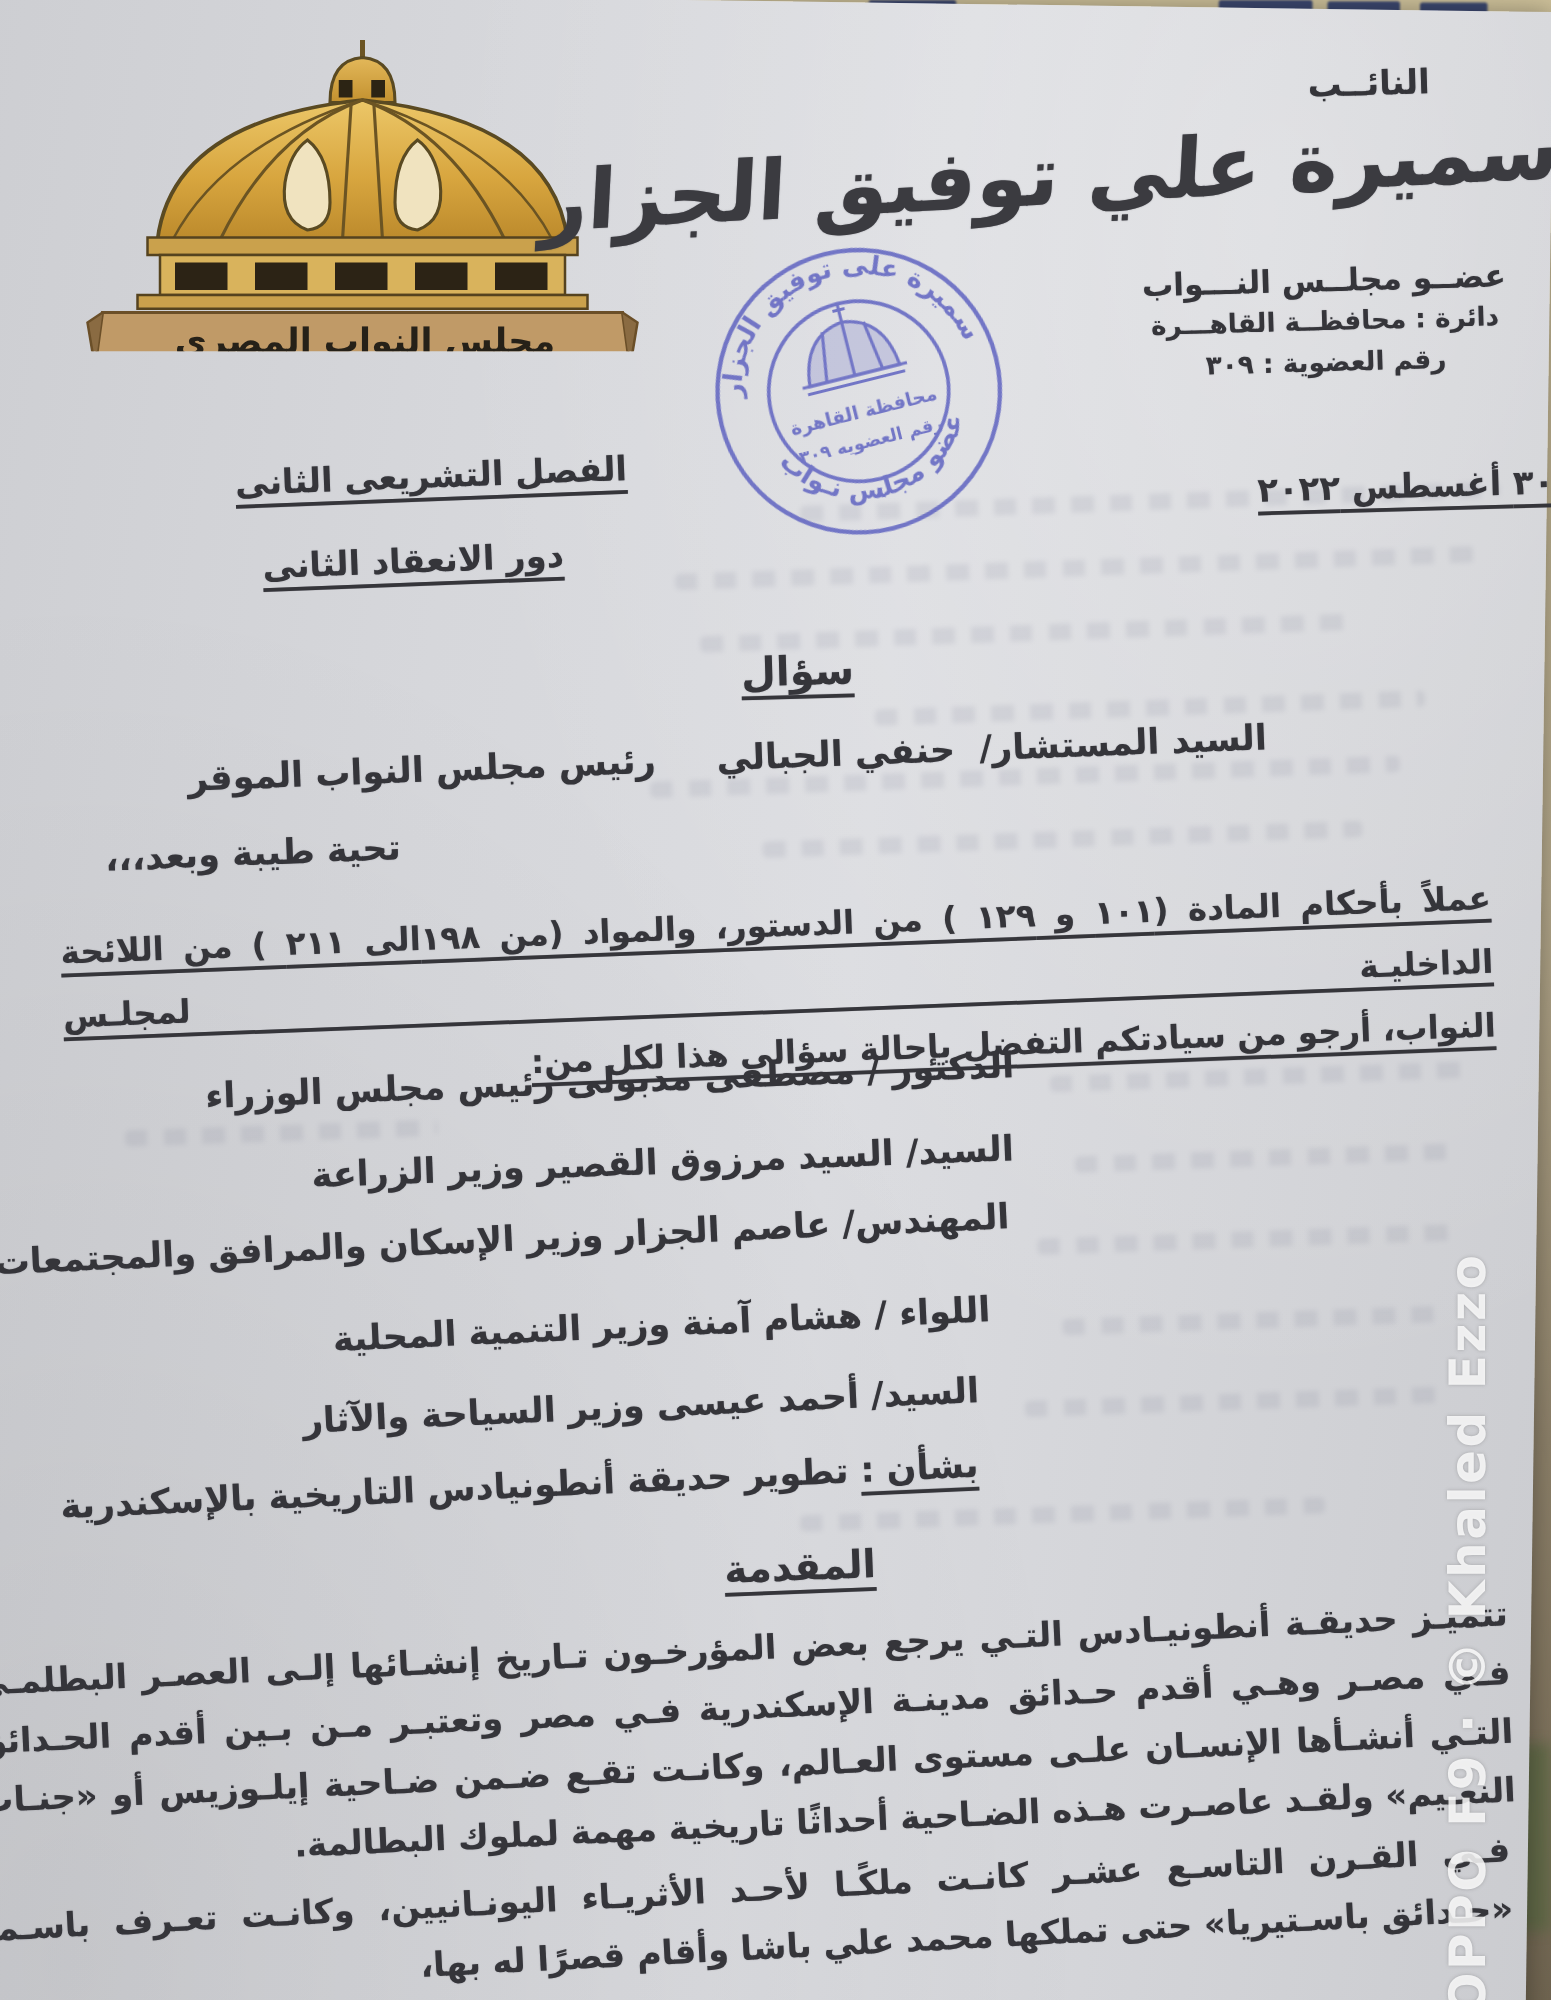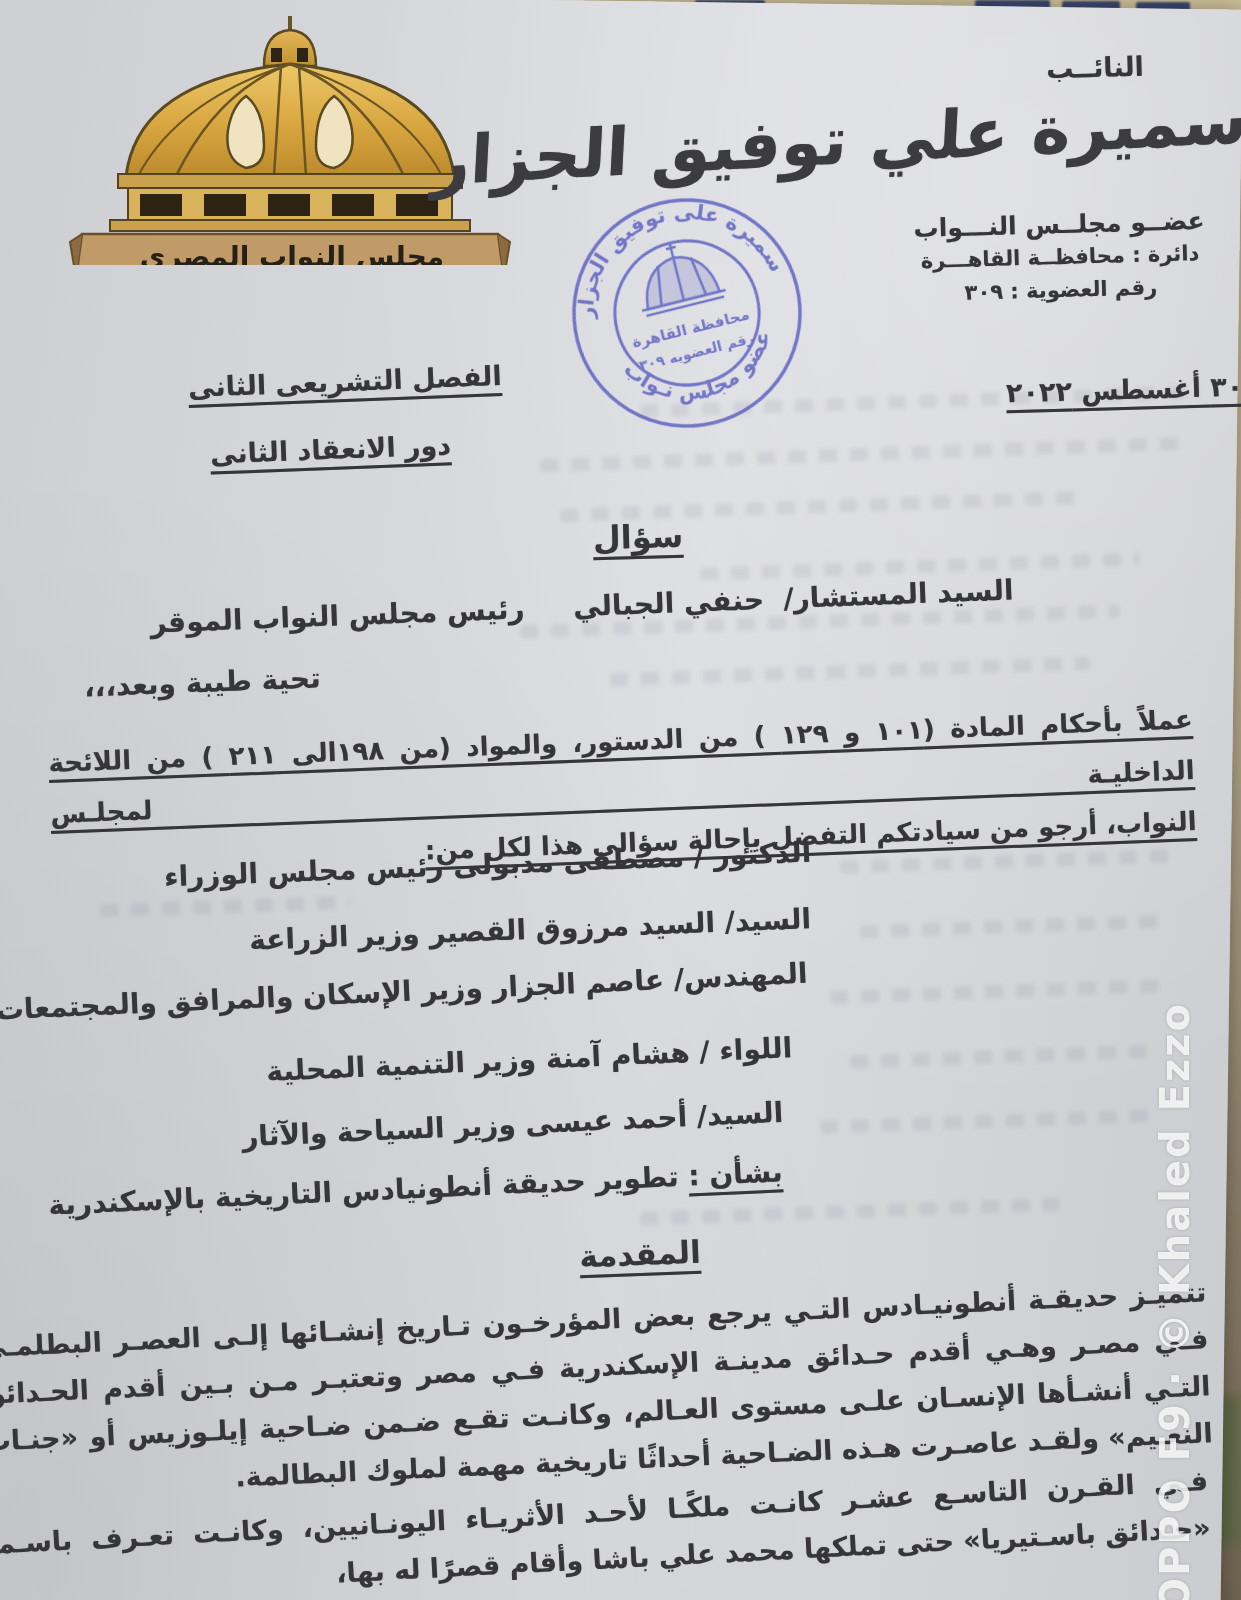--- a/index.html
+++ b/index.html
@@ -115,21 +115,21 @@
     <div class="ghost" style="left:520px;top:615px;width:600px;"></div>
     <div class="ghost" style="left:610px;top:665px;width:480px;"></div>
     <div class="ghost" style="left:840px;top:855px;width:330px;"></div>
     <div class="ghost" style="left:860px;top:920px;width:300px;"></div>
     <div class="ghost" style="left:830px;top:985px;width:340px;"></div>
     <div class="ghost" style="left:100px;top:900px;width:250px;"></div>
     <div class="ghost" style="left:850px;top:1050px;width:300px;"></div>
     <div class="ghost" style="left:820px;top:1115px;width:330px;"></div>
     <div class="ghost" style="left:640px;top:1205px;width:420px;"></div>
 
-    <div class="abs" style="left:68px;top:10px;width:445px;height:255px;">
+    <div class="abs" style="left:68px;top:26px;width:445px;height:255px;">
       <svg width="445" height="255" viewBox="0 0 445 255">
         <defs>
           <linearGradient id="gold" x1="0" y1="0" x2="0" y2="1">
             <stop offset="0" stop-color="#ecc768"></stop>
               <stop offset=".55" stop-color="#d8a63f"></stop>
               <stop offset="1" stop-color="#bc8a2c"></stop>
           </linearGradient>
           <linearGradient id="gold2" x1="0" y1="0" x2="0" y2="1">
             <stop offset="0" stop-color="#e3b85a"></stop>
               <stop offset="1" stop-color="#c3912f"></stop>

